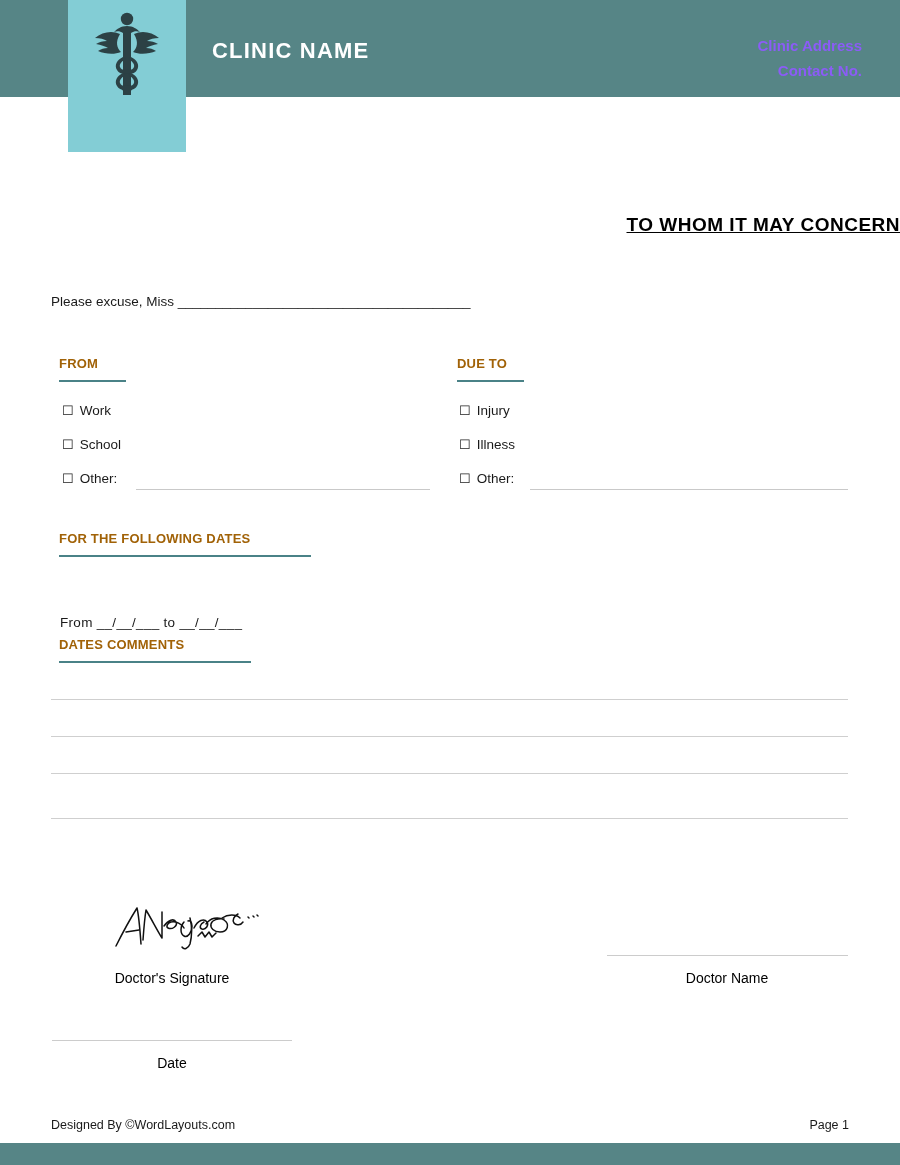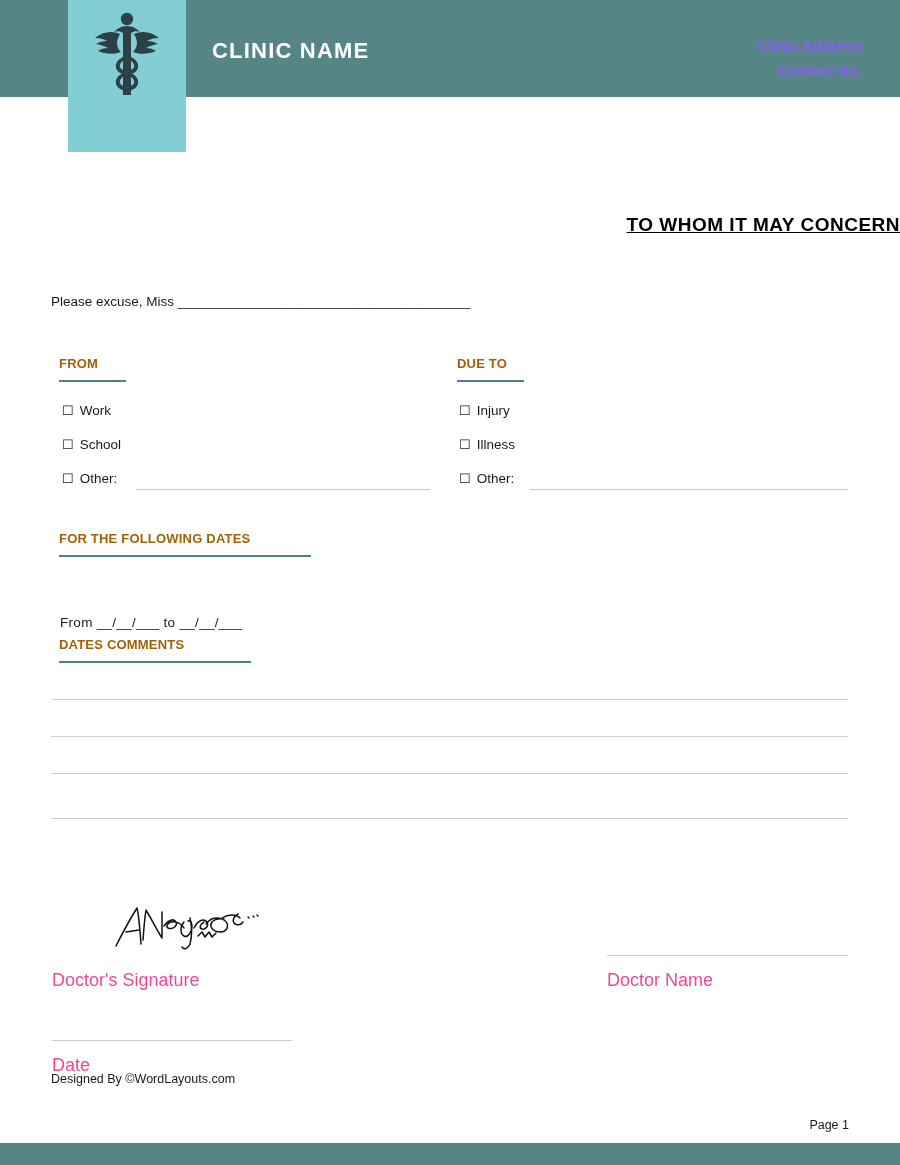--- a/index.html
+++ b/index.html
@@ -142,40 +142,41 @@
   }
 
   
   .sig-svg {
     position: absolute;
     top: 900px;
     left: 110px;
   }
   .sig-caption {
     position: absolute;
-    font-size: 18px;
-    color: #ec4899;
+    font-size: 14px;
+    color: #000000;
+    text-align: center;
   }
   #cap-sig   { top: 970px; left: 52px;  width: 240px; }
   #cap-docname { top: 970px; left: 607px; width: 240px; }
   #cap-date  { top: 1055px; left: 52px;  width: 240px; }
 
   .sig-rule {
     position: absolute;
     height: 1px;
     background: #cccccc;
   }
   #rule-docname { top: 955px; left: 607px; width: 241px; }
   #rule-date    { top: 1040px; left: 52px; width: 240px; }
 
   
   .footer-left {
     position: absolute;
     left: 51px;
-    top: 1072px;
+    top: 1118px;
     font-size: 12.5px;
     color: #1a1a1a;
   }
   .footer-right {
     position: absolute;
     right: 51px;
     top: 1118px;
     font-size: 12.5px;
     color: #1a1a1a;
   }

